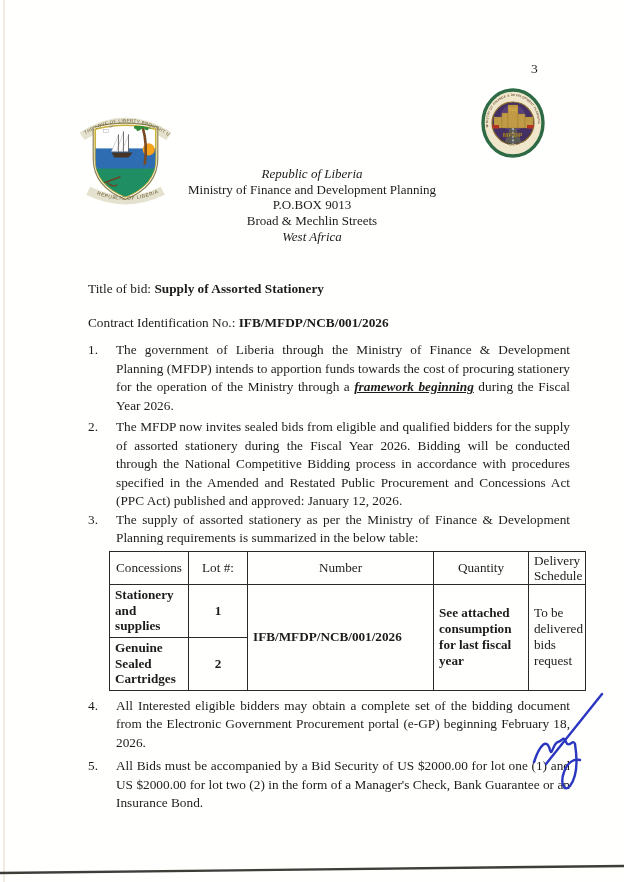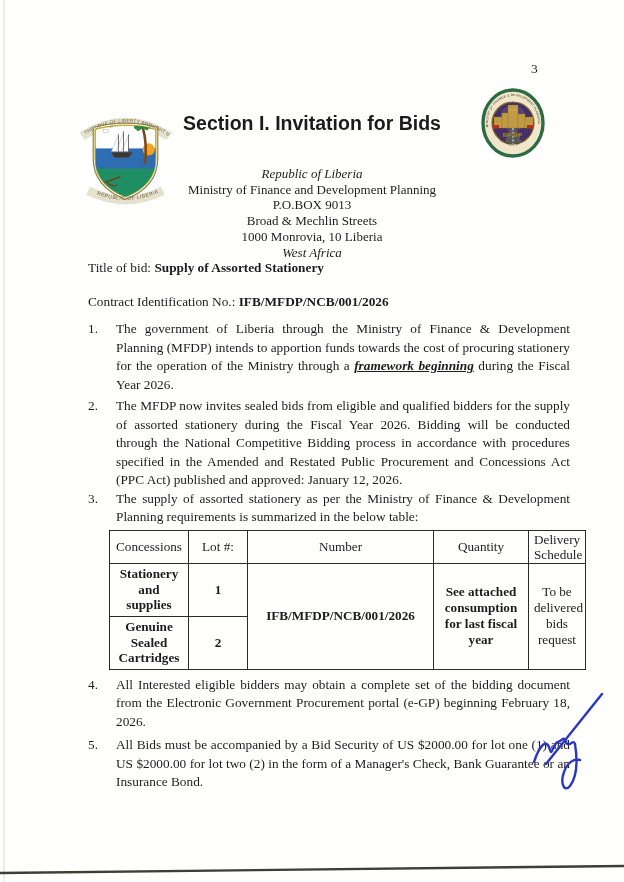--- a/index.html
+++ b/index.html
@@ -7,36 +7,36 @@
         font-family:"Liberation Serif","DejaVu Serif",serif;color:#1c1c1c;}
   .scan-edge-left{position:absolute;left:3px;top:0;width:2px;height:100%;background:#ece7da;opacity:.8;}
   .page-number{position:absolute;left:531px;top:61px;font-size:13.5px;}
   .seal-left{position:absolute;left:74px;top:102px;width:103px;height:113px;}
   .seal-right{position:absolute;left:481px;top:88px;width:64px;height:70px;}
   .heading{position:absolute;left:0;top:112px;width:100%;text-align:center;
            font-family:"Liberation Sans","DejaVu Sans",sans-serif;font-weight:bold;font-size:19.5px;color:#1b1b1b;}
   .address{position:absolute;left:0;top:166px;width:100%;text-align:center;font-size:13px;line-height:15.7px;}
   .it{font-style:italic;}
   .bd{font-weight:bold;}
-  .body{position:absolute;left:88px;top:259px;width:482px;font-size:13.3px;line-height:18.5px;}
+  .body{position:absolute;left:88px;top:280px;width:482px;font-size:13.3px;line-height:18.5px;}
   .line2{margin-top:15px;}
   .li{display:flex;align-items:flex-start;}
   .li .num{width:28px;flex:0 0 28px;}
   .li .txt{flex:1;text-align:justify;}
   #li1{margin-top:9px;}
   #li2{margin-top:3px;}
   #li3{margin-top:0px;}
   #li4{margin-top:6px;}
   #li5{margin-top:5px;}
   .em-underline{font-weight:bold;font-style:italic;text-decoration:underline;}
   table.req{border-collapse:collapse;margin:3px 0 0 21px;table-layout:fixed;width:476px;}
   table.req th,table.req td{border:1.4px solid #2a2a2a;vertical-align:middle;overflow:hidden;}
   table.req th{font-weight:normal;font-size:13.2px;text-align:center;height:30px;padding:1px 3px;line-height:15px;}
   table.req th.left{text-align:left;padding-left:5px;}
-  table.req td{font-size:13.2px;line-height:15.8px;padding:2px 5px;text-align:center;}
+  table.req td{font-size:13.2px;line-height:15.8px;padding:2px 5px;}
   table.req td.bold{font-weight:bold;}
   table.req td.center{text-align:center;}
   tr.row1 td{height:48px;}
   tr.row2 td{height:48px;}
   .signature{position:absolute;left:520px;top:686px;width:96px;height:112px;}
   .scanline{position:absolute;left:0;top:860px;width:624px;height:16px;}
 </style>
 </head>
 <body>
 
@@ -115,28 +115,26 @@
       <text x="32" y="48.5" text-anchor="middle" font-family="Liberation Sans, sans-serif" font-weight="bold" font-size="6" letter-spacing="0.8" fill="#e8c050" stroke="#6b4a10" stroke-width="0.35">MFDP</text>
     </g>
     <text font-family="Liberation Sans, sans-serif" font-size="3.1" fill="#4a2f12" letter-spacing="0.2">
       <textPath href="#mArcTop" startOffset="2%">MINISTRY OF FINANCE &amp; DEVELOPMENT PLANNING</textPath>
     </text>
     <text font-family="Liberation Sans, sans-serif" font-size="3.1" fill="#4a2f12" letter-spacing="0.3">
       <textPath href="#mArcBot" startOffset="16%">REPUBLIC OF LIBERIA</textPath>
     </text>
   </svg>
 
-  <div class="heading">Section I. Invitation for Bids</div>
 
   <div class="address">
     <div class="it bd" style="font-weight:normal;">Republic of Liberia</div>
     <div>Ministry of Finance and Development Planning</div>
     <div>P.O.BOX 9013</div>
     <div>Broad &amp; Mechlin Streets</div>
-    <div>1000 Monrovia, 10 Liberia</div>
     <div class="it">West Africa</div>
   </div>
 
   <div class="body">
     <div><span>Title of bid: </span><span class="bd">Supply of Assorted Stationery</span></div>
     <div class="line2"><span>Contract Identification No.: </span><span class="bd">IFB/MFDP/NCB/001/2026</span></div>
 
     <div class="li" id="li1">
       <span class="num">1.</span>
       <div class="txt"><span>The government of Liberia through the Ministry of Finance &amp; Development Planning (MFDP) intends to apportion funds towards the cost of procuring stationery for the operation of the Ministry through a </span><span class="em-underline">framework beginning</span><span> during the Fiscal Year 2026.</span></div>

